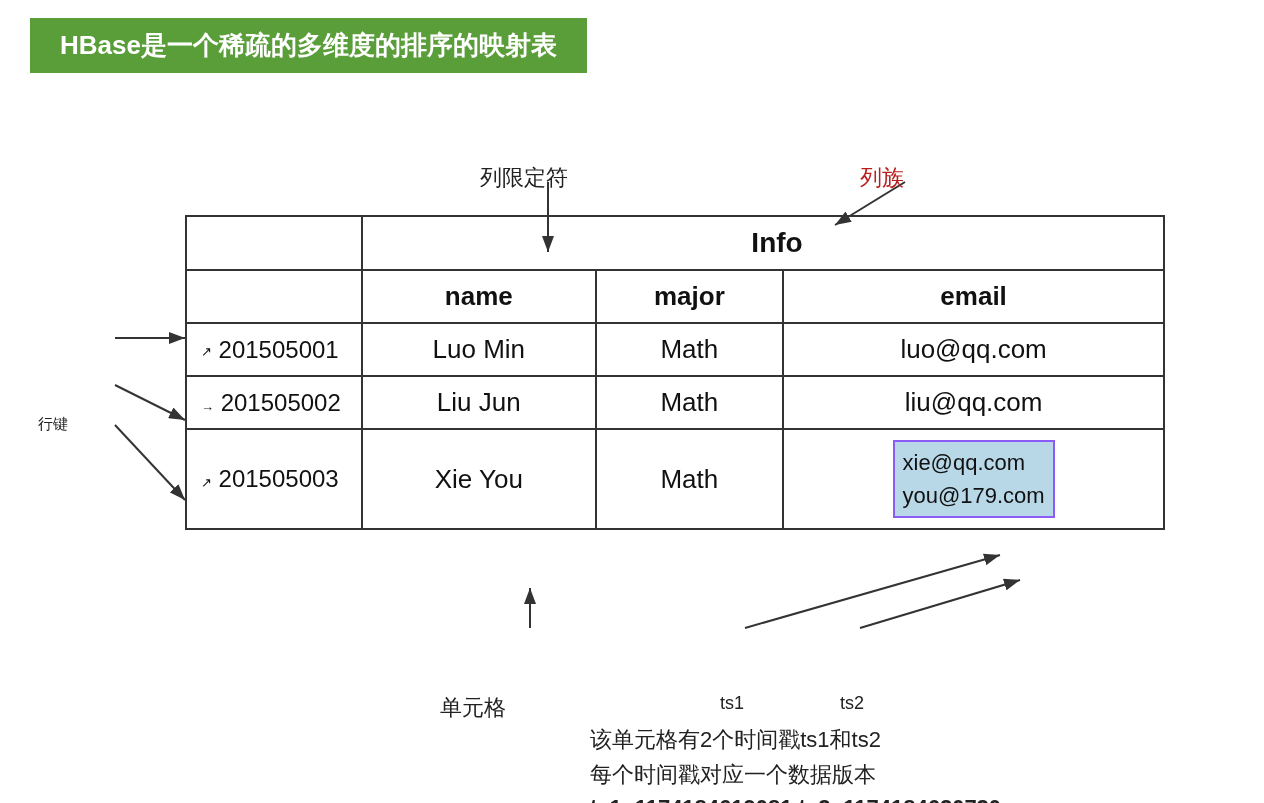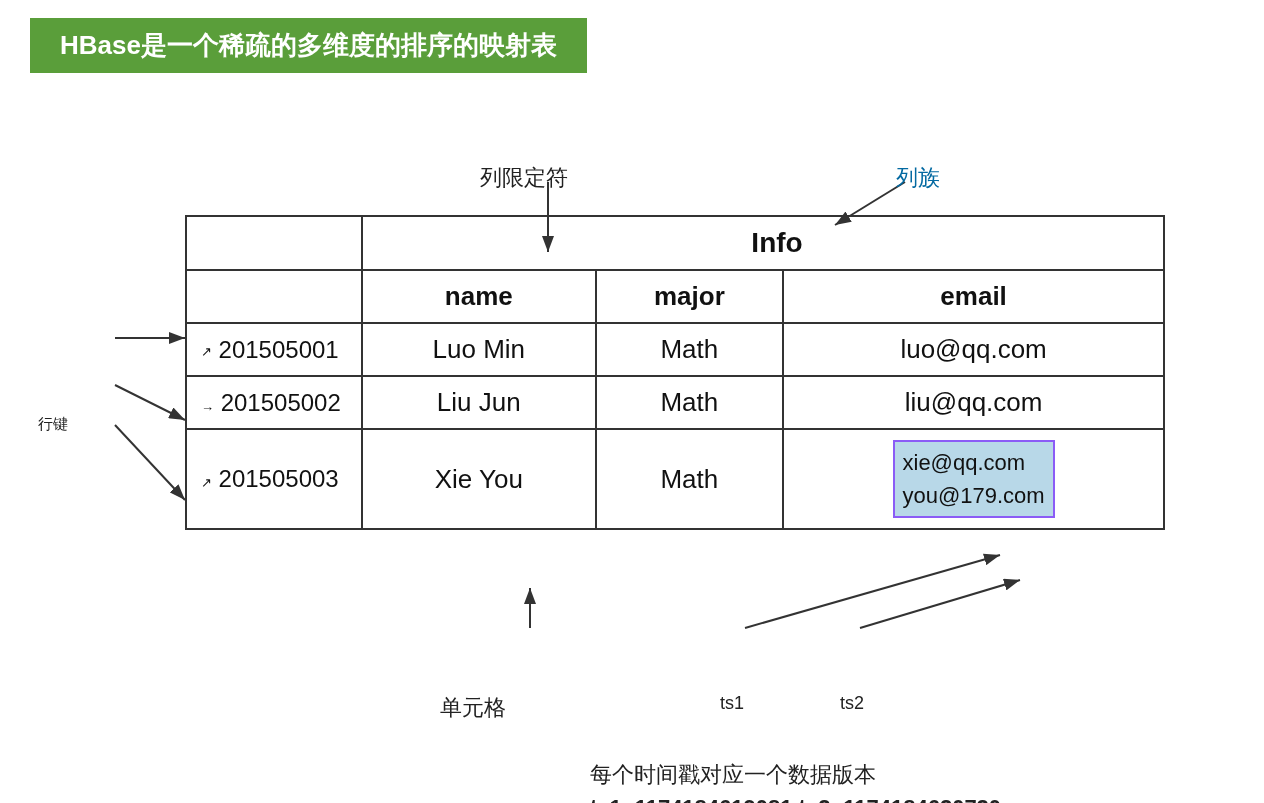--- a/index.html
+++ b/index.html
@@ -38,22 +38,21 @@
       top: 88px;
       left: 480px;
       font-size: 22px;
       color: #222;
     }
     .label-liezu {
       position: absolute;
       top: 88px;
       left: 860px;
       font-size: 22px;
-      color: #0369a1;
-      margin-left: 36px;
+      color: #b91c1c;
     }
     .label-hangjiann {
       position: absolute;
       top: 340px;
       left: 38px;
       font-size: 15px;
       color: #222;
     }
     .label-danyuange {
       position: absolute;
@@ -265,20 +264,23 @@
   </div>
 
   <div class="label-ts1">
     <span>ts1</span>
   </div>
 
   <div class="label-ts2">
     <span>ts2</span>
   </div>
 
+  <div class="label-bottom1">
+    <span>该单元格有2个时间戳ts1和ts2</span>
+  </div>
 
   <div class="label-bottom2">
     <span>每个时间戳对应一个数据版本</span>
   </div>
 
   <div class="label-bottom3">
     <span>ts1=1174184619081   ts2=1174184620720</span>
   </div>
 
 </div>

